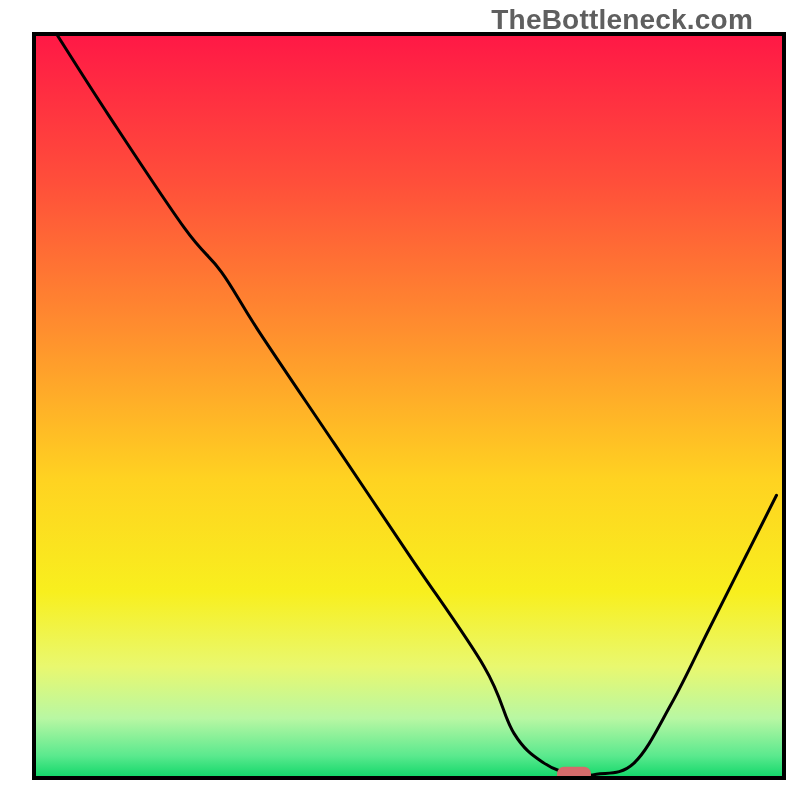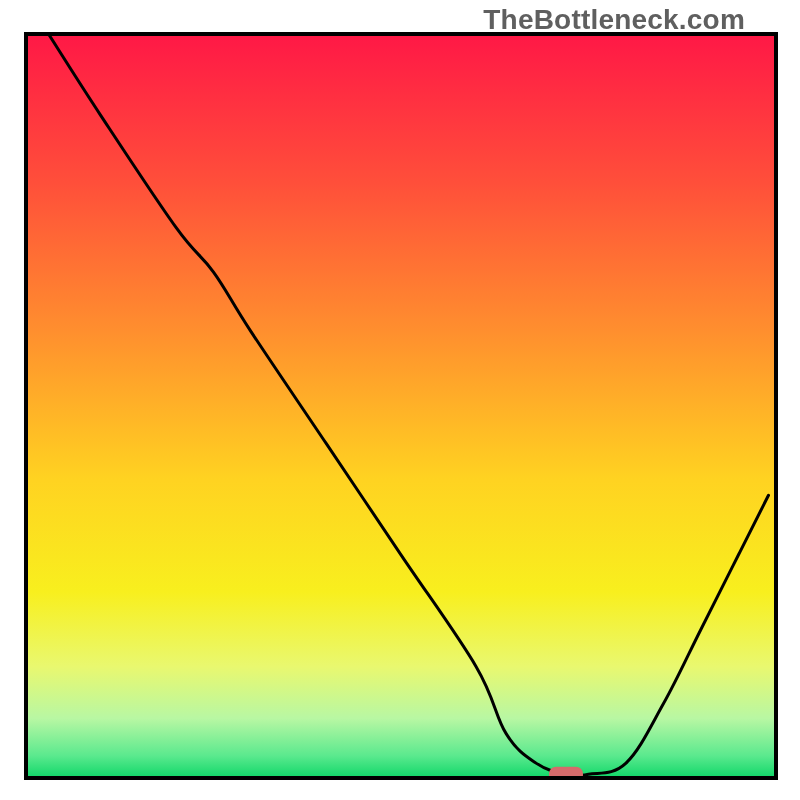--- a/index.html
+++ b/index.html
@@ -7,20 +7,21 @@
     padding: 0;
     width: 800px;
     height: 800px;
     background: #ffffff;
     font-family: Arial, Helvetica, sans-serif;
   }
   .container {
     position: relative;
     width: 755px;
     height: 800px;
+    margin-left: 8px;
   }
   .watermark {
     position: absolute;
     top: 4px;
     right: 10px;
     font-size: 28px;
     font-weight: 600;
     color: #5f5f5f;
     letter-spacing: 0.2px;
     z-index: 10;

